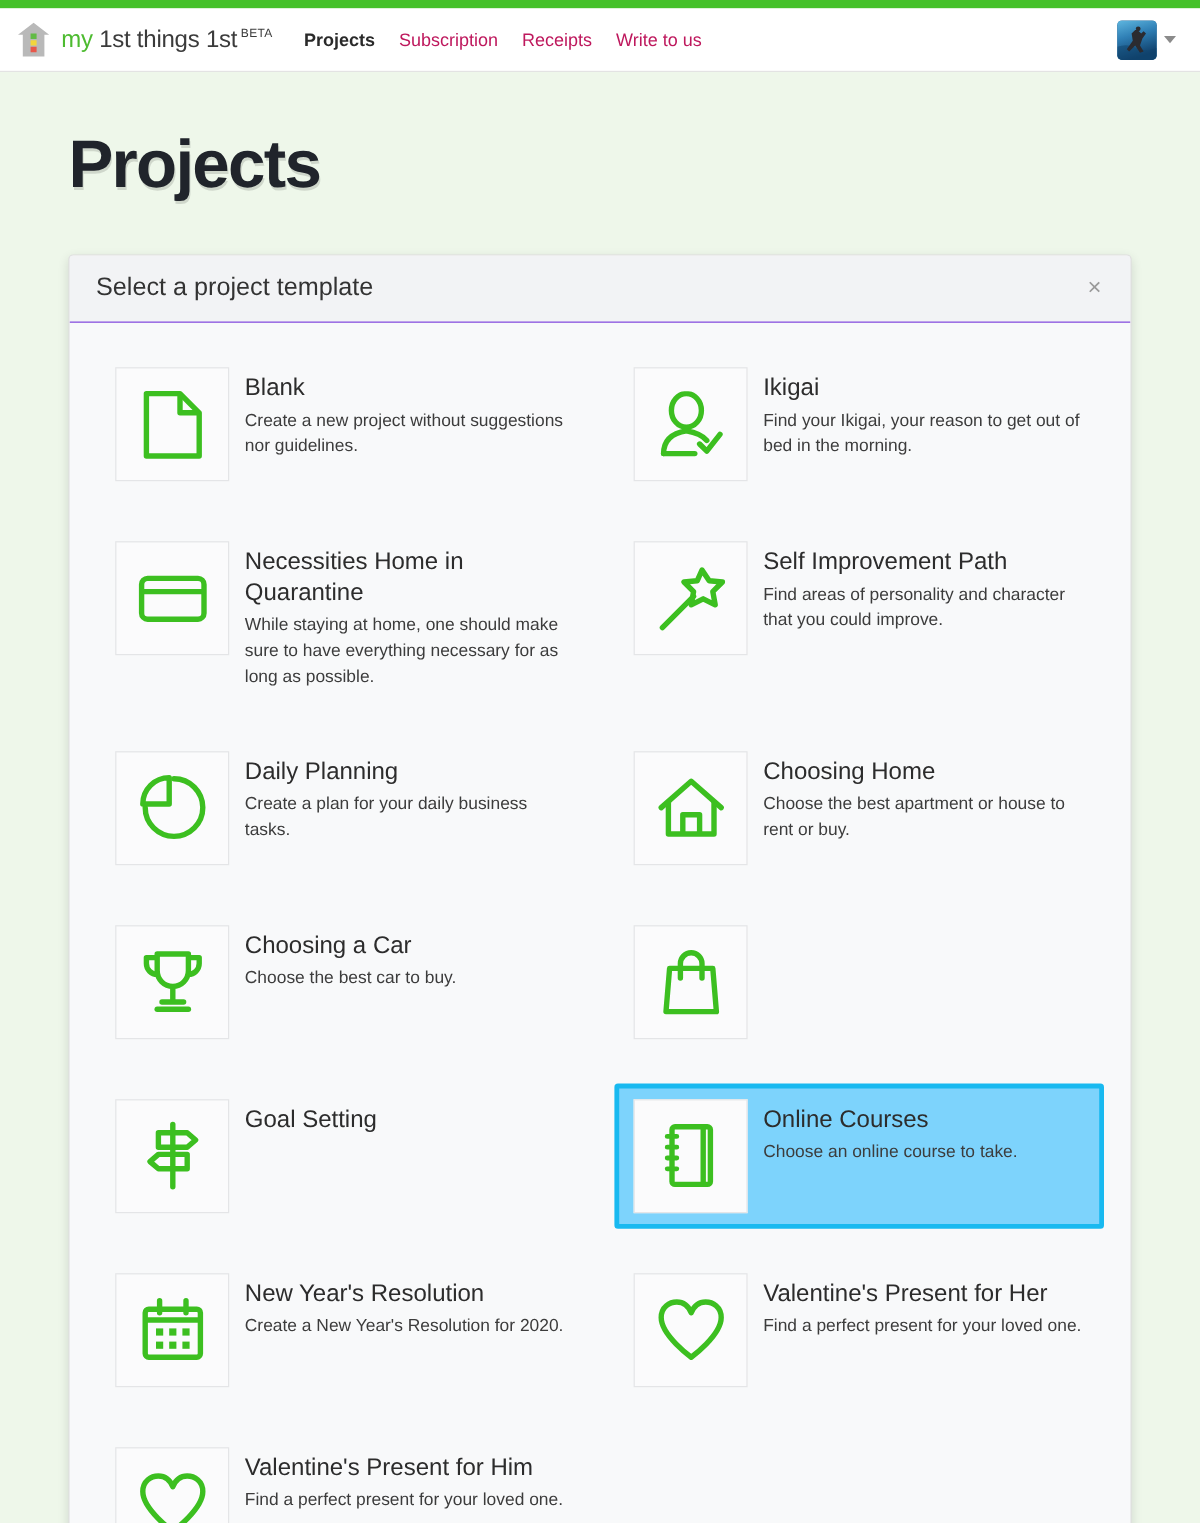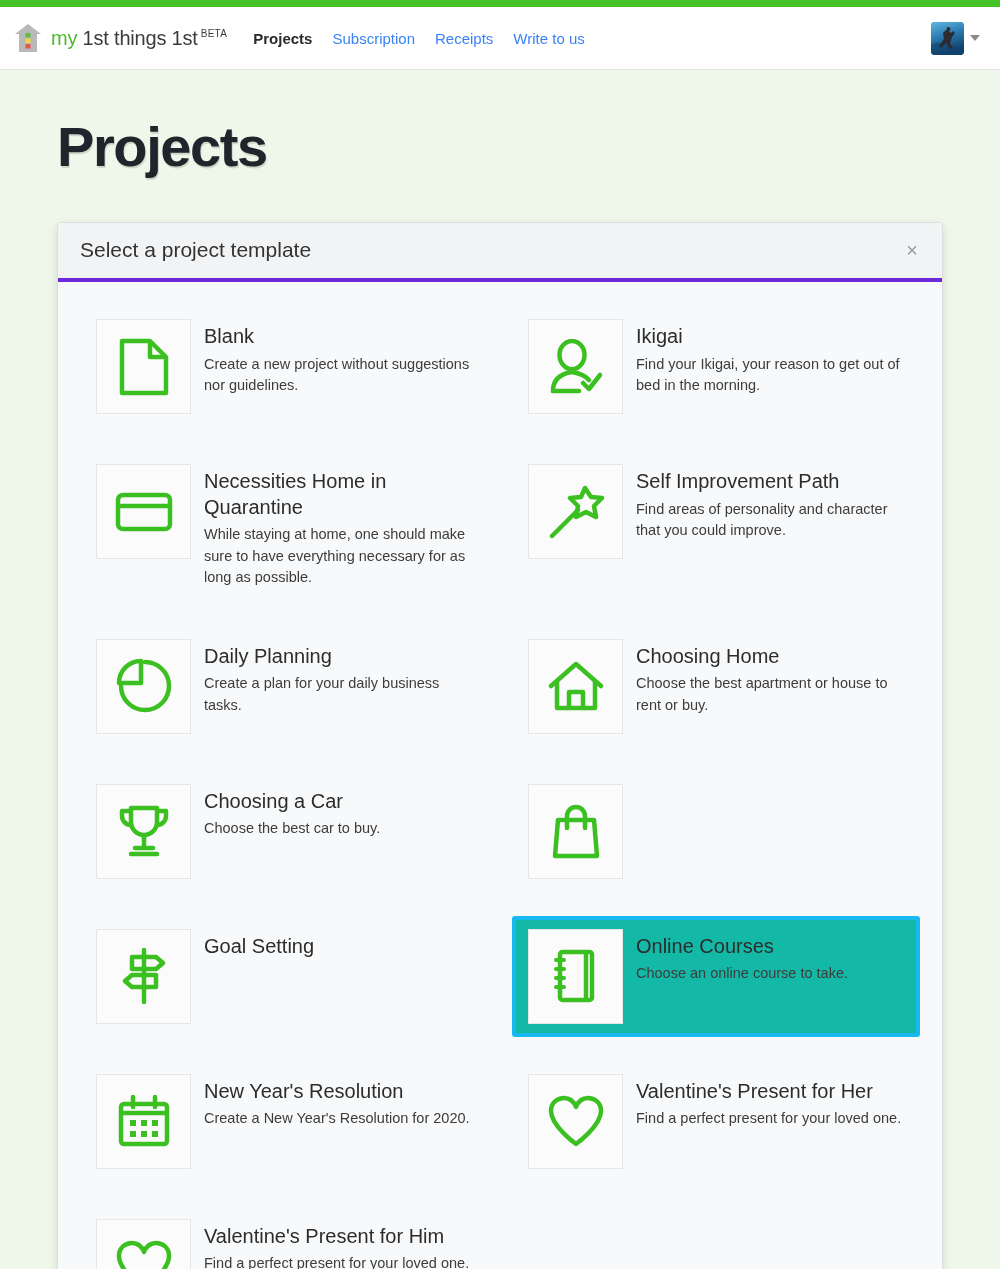--- a/index.html
+++ b/index.html
@@ -15,21 +15,21 @@
 
   
   .top-strip {
     height: 7px;
     background: #45c12a;
     width: 100%;
   }
 
   
   .navbar {
-    height: 63px;
+    height: 53px;
     background: #ffffff;
     border-bottom: 1px solid #e3e3e3;
     display: flex;
     align-items: center;
     padding: 0 14px 0 14px;
     position: relative;
   }
   .brand {
     display: flex;
     align-items: center;
@@ -48,21 +48,21 @@
   .brand-beta {
     font-size: 10px;
     color: #3b3b3b;
     vertical-align: super;
     margin-left: 3px;
     letter-spacing: 0.3px;
   }
   .nav-links { display: flex; align-items: center; gap: 20px; }
   .nav-link {
     font-size: 15px;
-    color: #3b82f6;
+    color: #be185d;
     text-decoration: none;
     white-space: nowrap;
     cursor: pointer;
   }
   .nav-link.active { color: #2a2a2a; font-weight: 700; }
   .nav-right {
     margin-left: auto;
     display: flex;
     align-items: center;
     gap: 6px;
@@ -101,21 +101,21 @@
   .panel {
     margin: 47px 57px 0 57px;
     background: #f8f9fa;
     border: 1px solid #dedede;
     border-radius: 4px;
     box-shadow: 0 3px 9px rgba(0,0,0,0.12);
     overflow: hidden;
   }
   .panel-header {
     background: #f2f3f5;
-    border-bottom: 4px solid #6d28d9;
+    border-bottom: 1px solid #6d28d9;
     padding: 15px 22px 16px 22px;
     display: flex;
     align-items: center;
   }
   .panel-title {
     font-size: 21px;
     color: #333;
     font-weight: 400;
   }
   .panel-close {
@@ -147,21 +147,21 @@
     align-items: flex-start;
     gap: 13px;
     padding: 9px 10px 9px 12px;
     border: 4px solid transparent;
     border-radius: 3px;
     cursor: pointer;
     background: transparent;
   }
   .tpl-card.highlighted {
     border-color: #18b9f0;
-    background: #14b8a6;
+    background: #7dd3fc;
   }
   .tpl-icon-box {
     width: 95px; height: 95px;
     flex: none;
     border: 1px solid #e4e5e7;
     background: #fbfbfc;
     display: flex;
     align-items: center;
     justify-content: center;
   }

